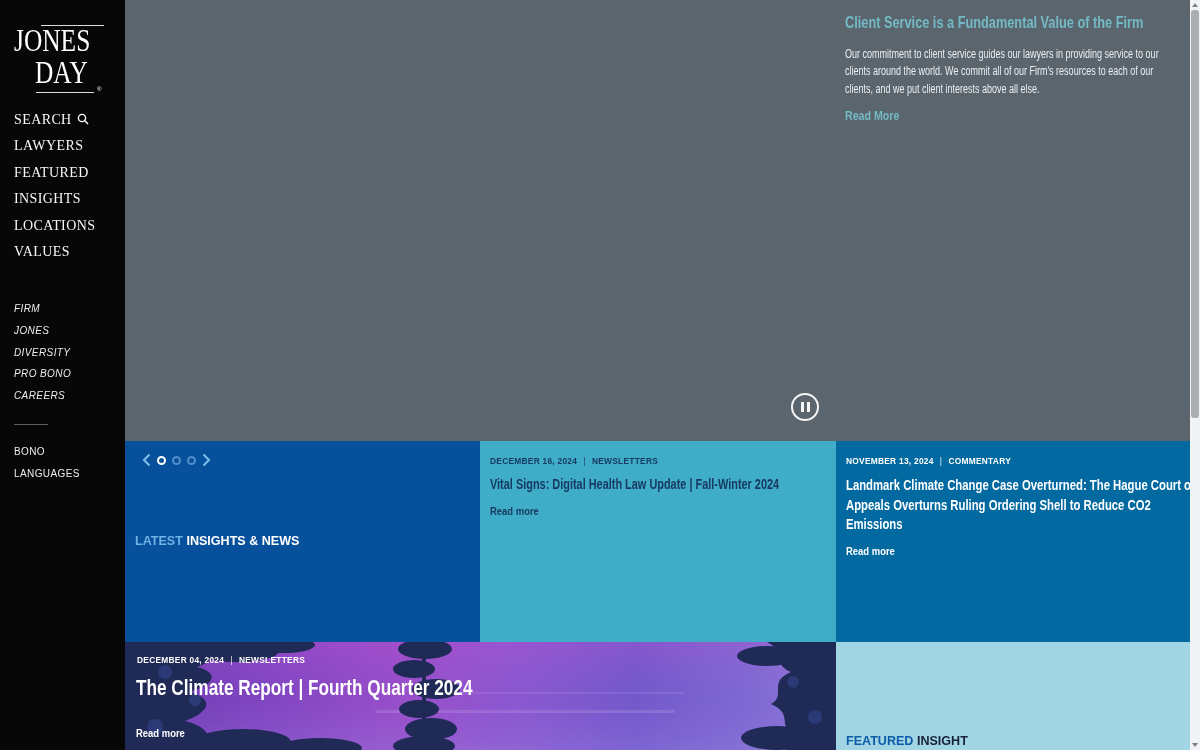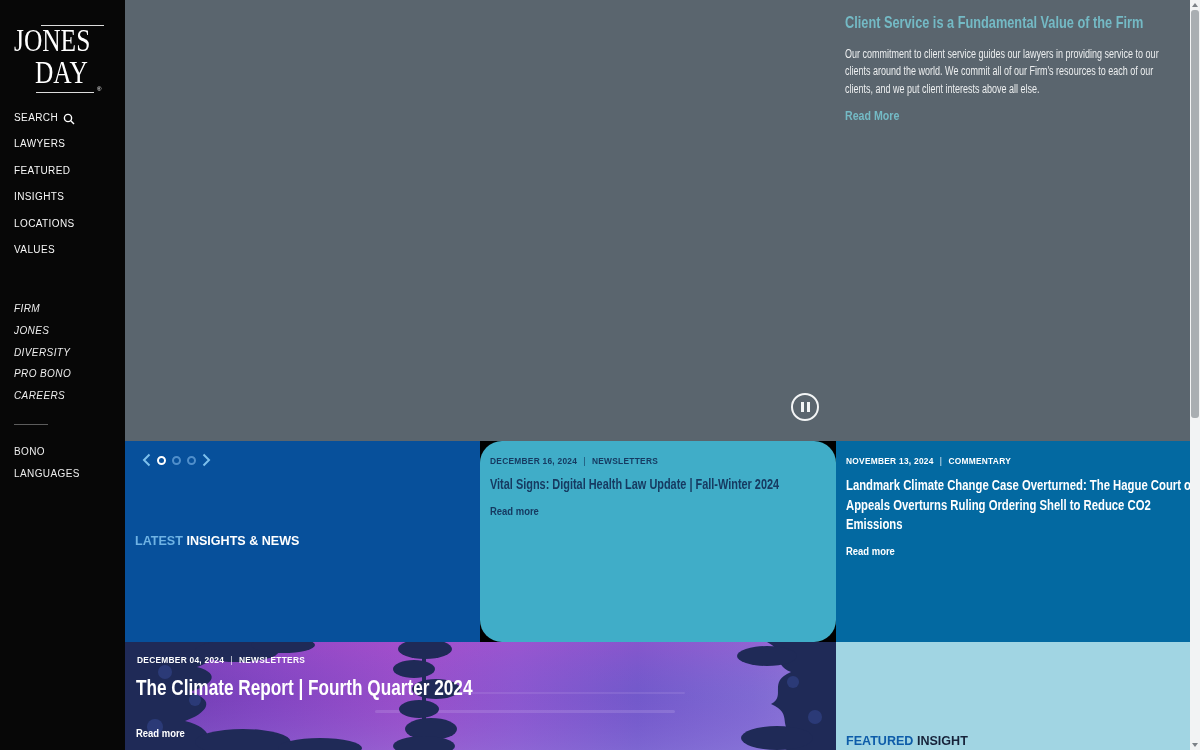--- a/index.html
+++ b/index.html
@@ -17,22 +17,22 @@
           font-family:"Liberation Serif", serif; }
   .logo-rule-top { position:absolute; left:27px; top:1px; width:63px; height:1px; background:#dcdcdc; }
   .logo-l1 { position:absolute; left:0; top:0; font-size:31px; line-height:34px;
              transform:scaleX(.82); transform-origin:0 0; white-space:nowrap; }
   .logo-l2 { position:absolute; left:21px; top:32px; font-size:31px; line-height:34px;
              transform:scaleX(.82); transform-origin:0 0; white-space:nowrap; }
   .logo-rule-bottom { position:absolute; left:22px; top:68px; width:58px; height:1px; background:#dcdcdc; }
   .logo-reg { position:absolute; left:83px; top:62px; font-size:6px; font-family:"Liberation Sans",sans-serif; }
 
   .nav-primary { position:absolute; left:14px; top:112px; }
-  .nav-primary li { height:26.4px; font-size:10px; color:#f7f7f7; letter-spacing:.4px;
-                    display:flex; align-items:flex-start; gap:5px; cursor:pointer; }
+  .nav-primary li { height:26.4px; font-size:14px; color:#f7f7f7; letter-spacing:.4px;
+                    display:flex; align-items:flex-start; gap:5px; cursor:pointer;font-family:Liberation Serif, serif; }
   .search-icon-svg { margin-top:1px; }
 
   .nav-secondary { position:absolute; left:14px; top:303px;font-style:italic; }
   .nav-secondary li { height:21.8px; font-size:10px; color:#ededed; letter-spacing:.4px; cursor:pointer; }
 
   .sidebar-divider { position:absolute; left:14px; top:424px; width:34px; height:1px; background:#5c5c5c; }
 
   .nav-utility { position:absolute; left:14px; top:446px; }
   .nav-utility li { height:21.6px; font-size:10px; color:#ededed; letter-spacing:.4px; cursor:pointer; }
 
@@ -53,21 +53,21 @@
   .card { position:absolute; overflow:hidden; }
   .card-latest { left:125px; top:441px; width:355px; height:201px; background:#07509b;padding-left:32px; }
   .carousel-controls { position:absolute; left:17px; top:12px; display:flex; align-items:center; gap:6px; }
   .chev { cursor:pointer; display:flex; align-items:center; }
   .dot { width:9px; height:9px; border:2px solid rgba(130,185,235,.6); border-radius:50%; cursor:pointer; }
   .dot.active { border-color:#ffffff; }
   .latest-label { position:absolute; left:10px; top:92px; font-size:13.5px; font-weight:bold; white-space:nowrap;
                   transform:scaleX(.93); transform-origin:0 0; }
   .latest-accent { color:#6fb3e4; } .latest-rest { color:#fff; }
 
-  .card-vital { left:480px; top:441px; width:356px; height:201px; background:#40adc8; color:#163a61;border-radius:22px; }
+  .card-vital { left:480px; top:441px; width:356px; height:201px; background:#40adc8; color:#163a61; }
   .card-landmark { left:836px; top:441px; width:354px; height:201px; background:#0369a1; color:#fff; }
 
   .card-meta { position:absolute; left:10px; top:14px; font-size:9.5px; font-weight:bold; letter-spacing:.3px;
                white-space:nowrap; transform:scaleX(.88); transform-origin:0 0; }
   .meta-sep { margin:0 7px; font-weight:normal; opacity:.9; }
   .card-title-single { position:absolute; left:10px; top:35px; font-size:14px; font-weight:bold;
                        white-space:nowrap; transform:scaleX(.78); transform-origin:0 0; cursor:pointer; }
   .card-title-multi { position:absolute; left:10px; top:35px; font-size:14.5px; line-height:19.5px; font-weight:bold;
                       width:128%; transform:scaleX(.78); transform-origin:0 0; cursor:pointer; }
   .card-readmore { position:absolute; left:10px; font-size:10.5px; font-weight:bold;

